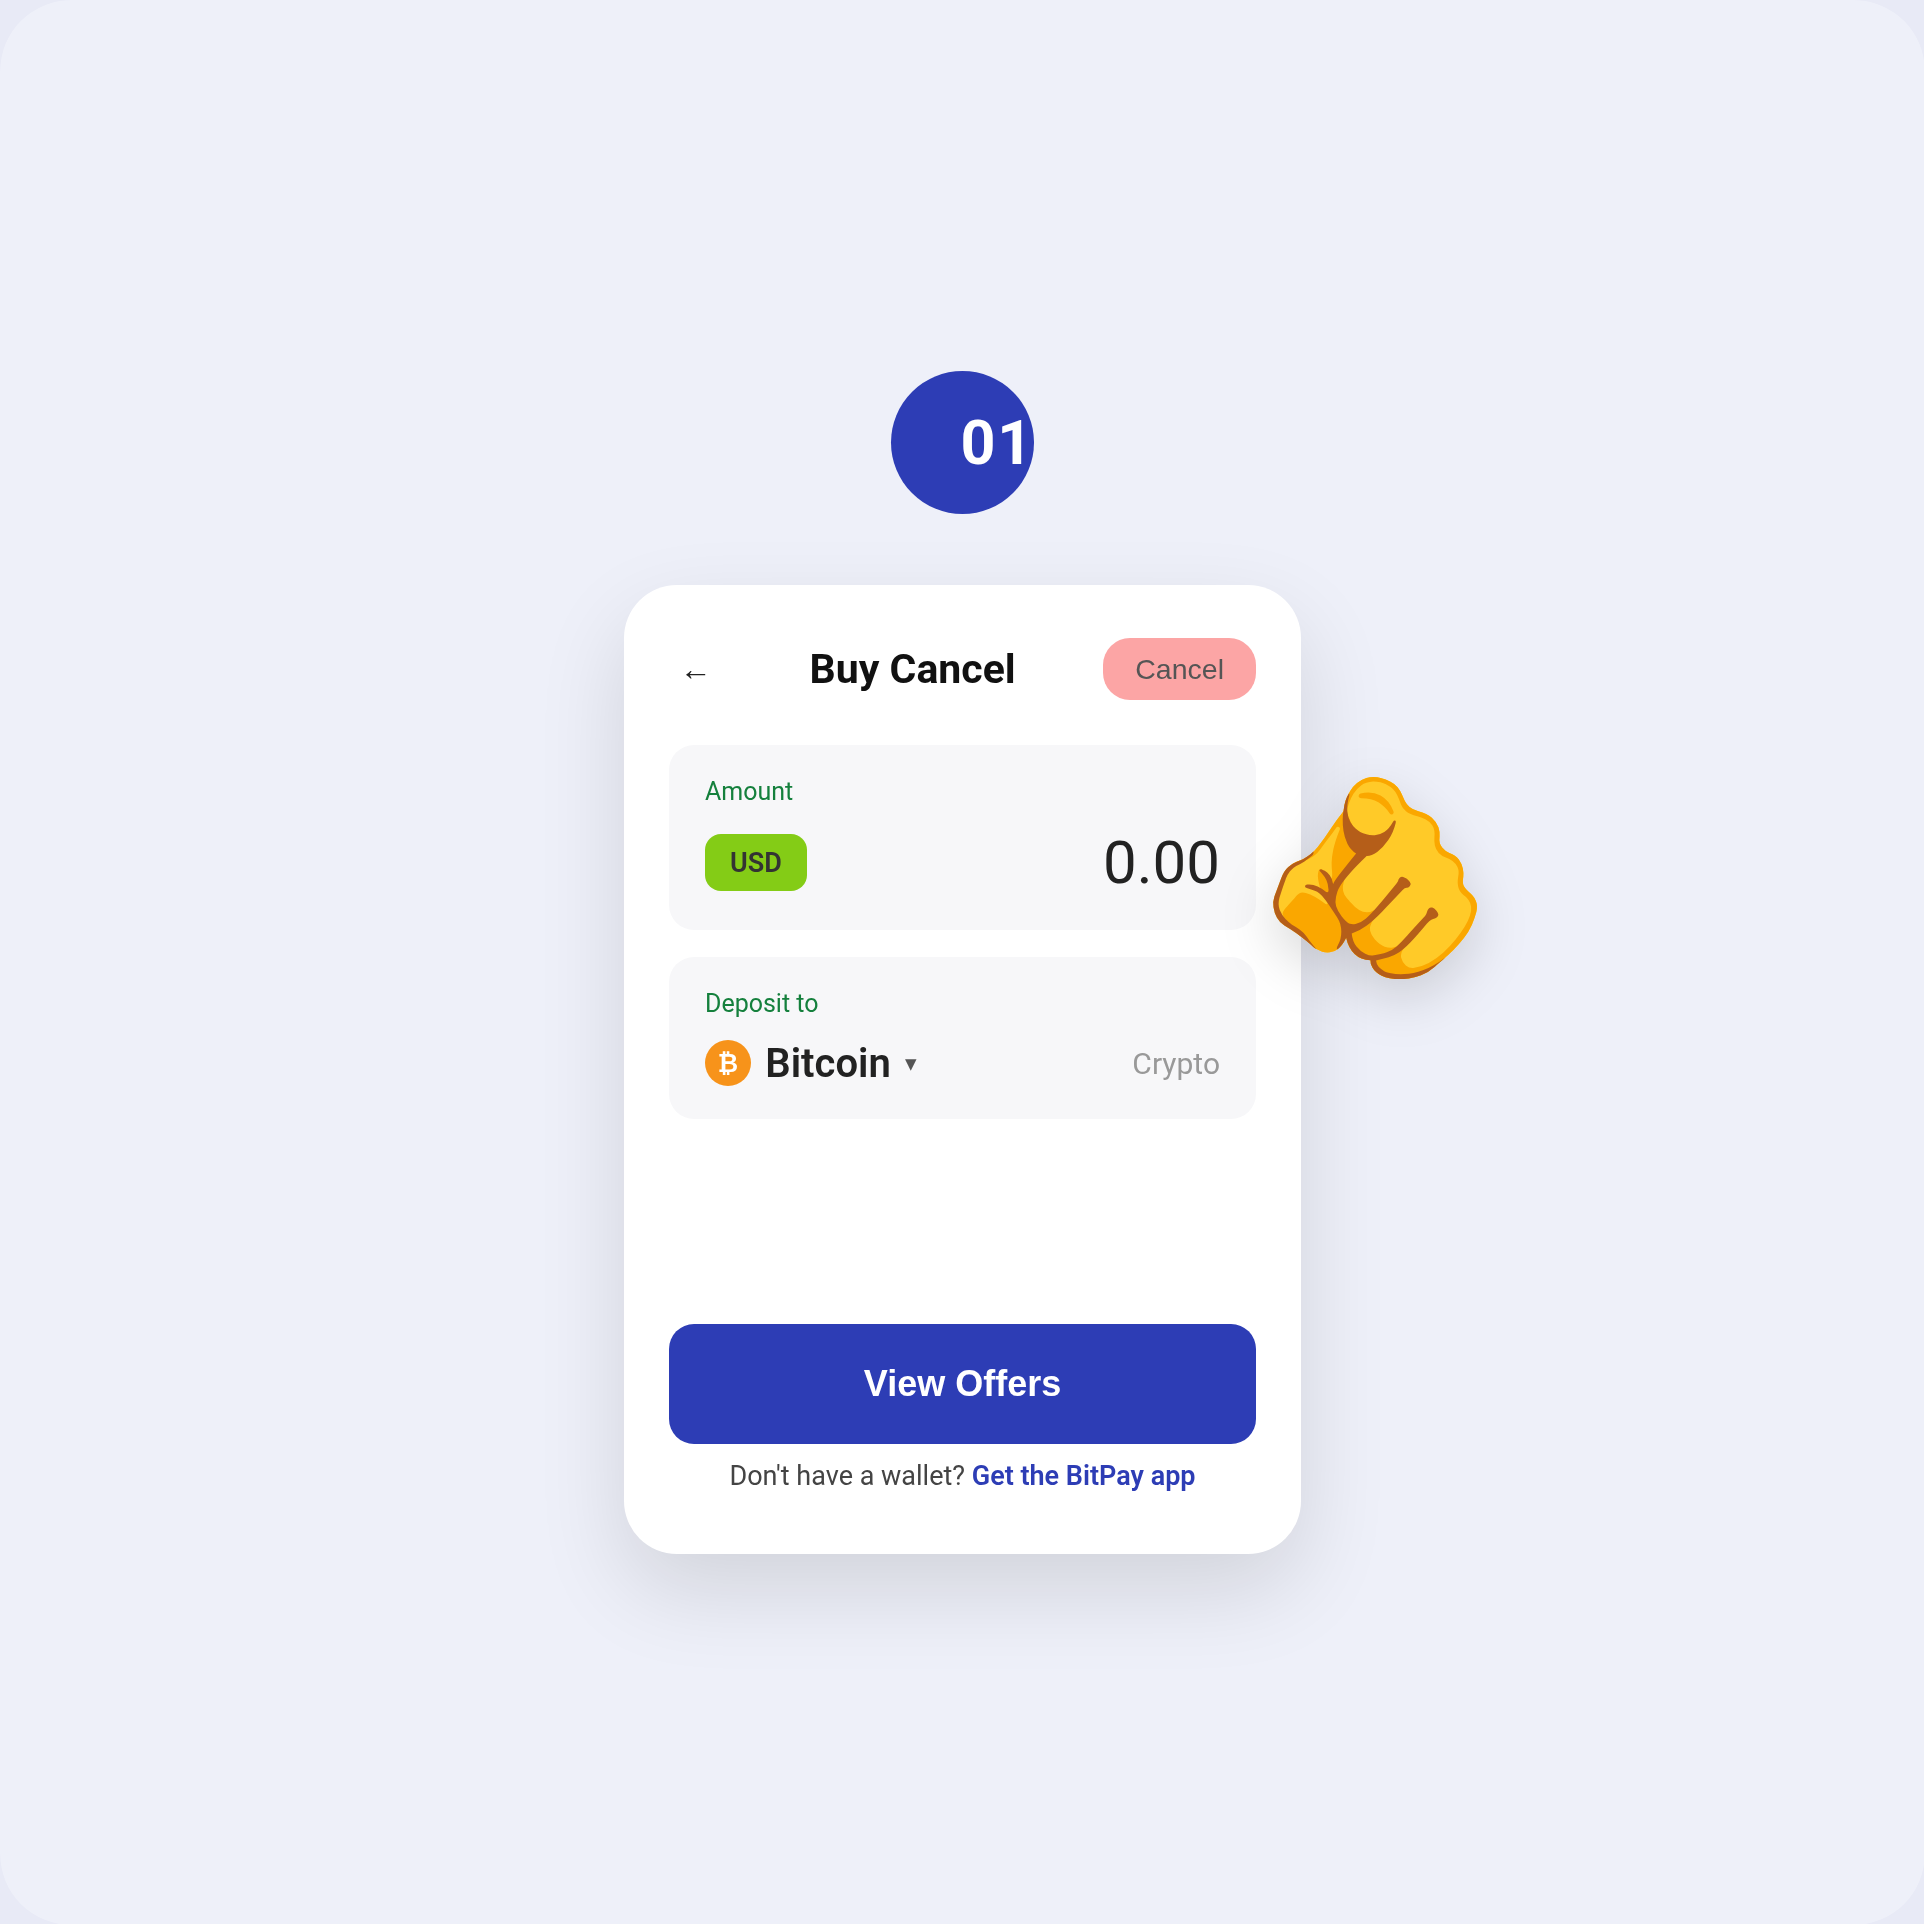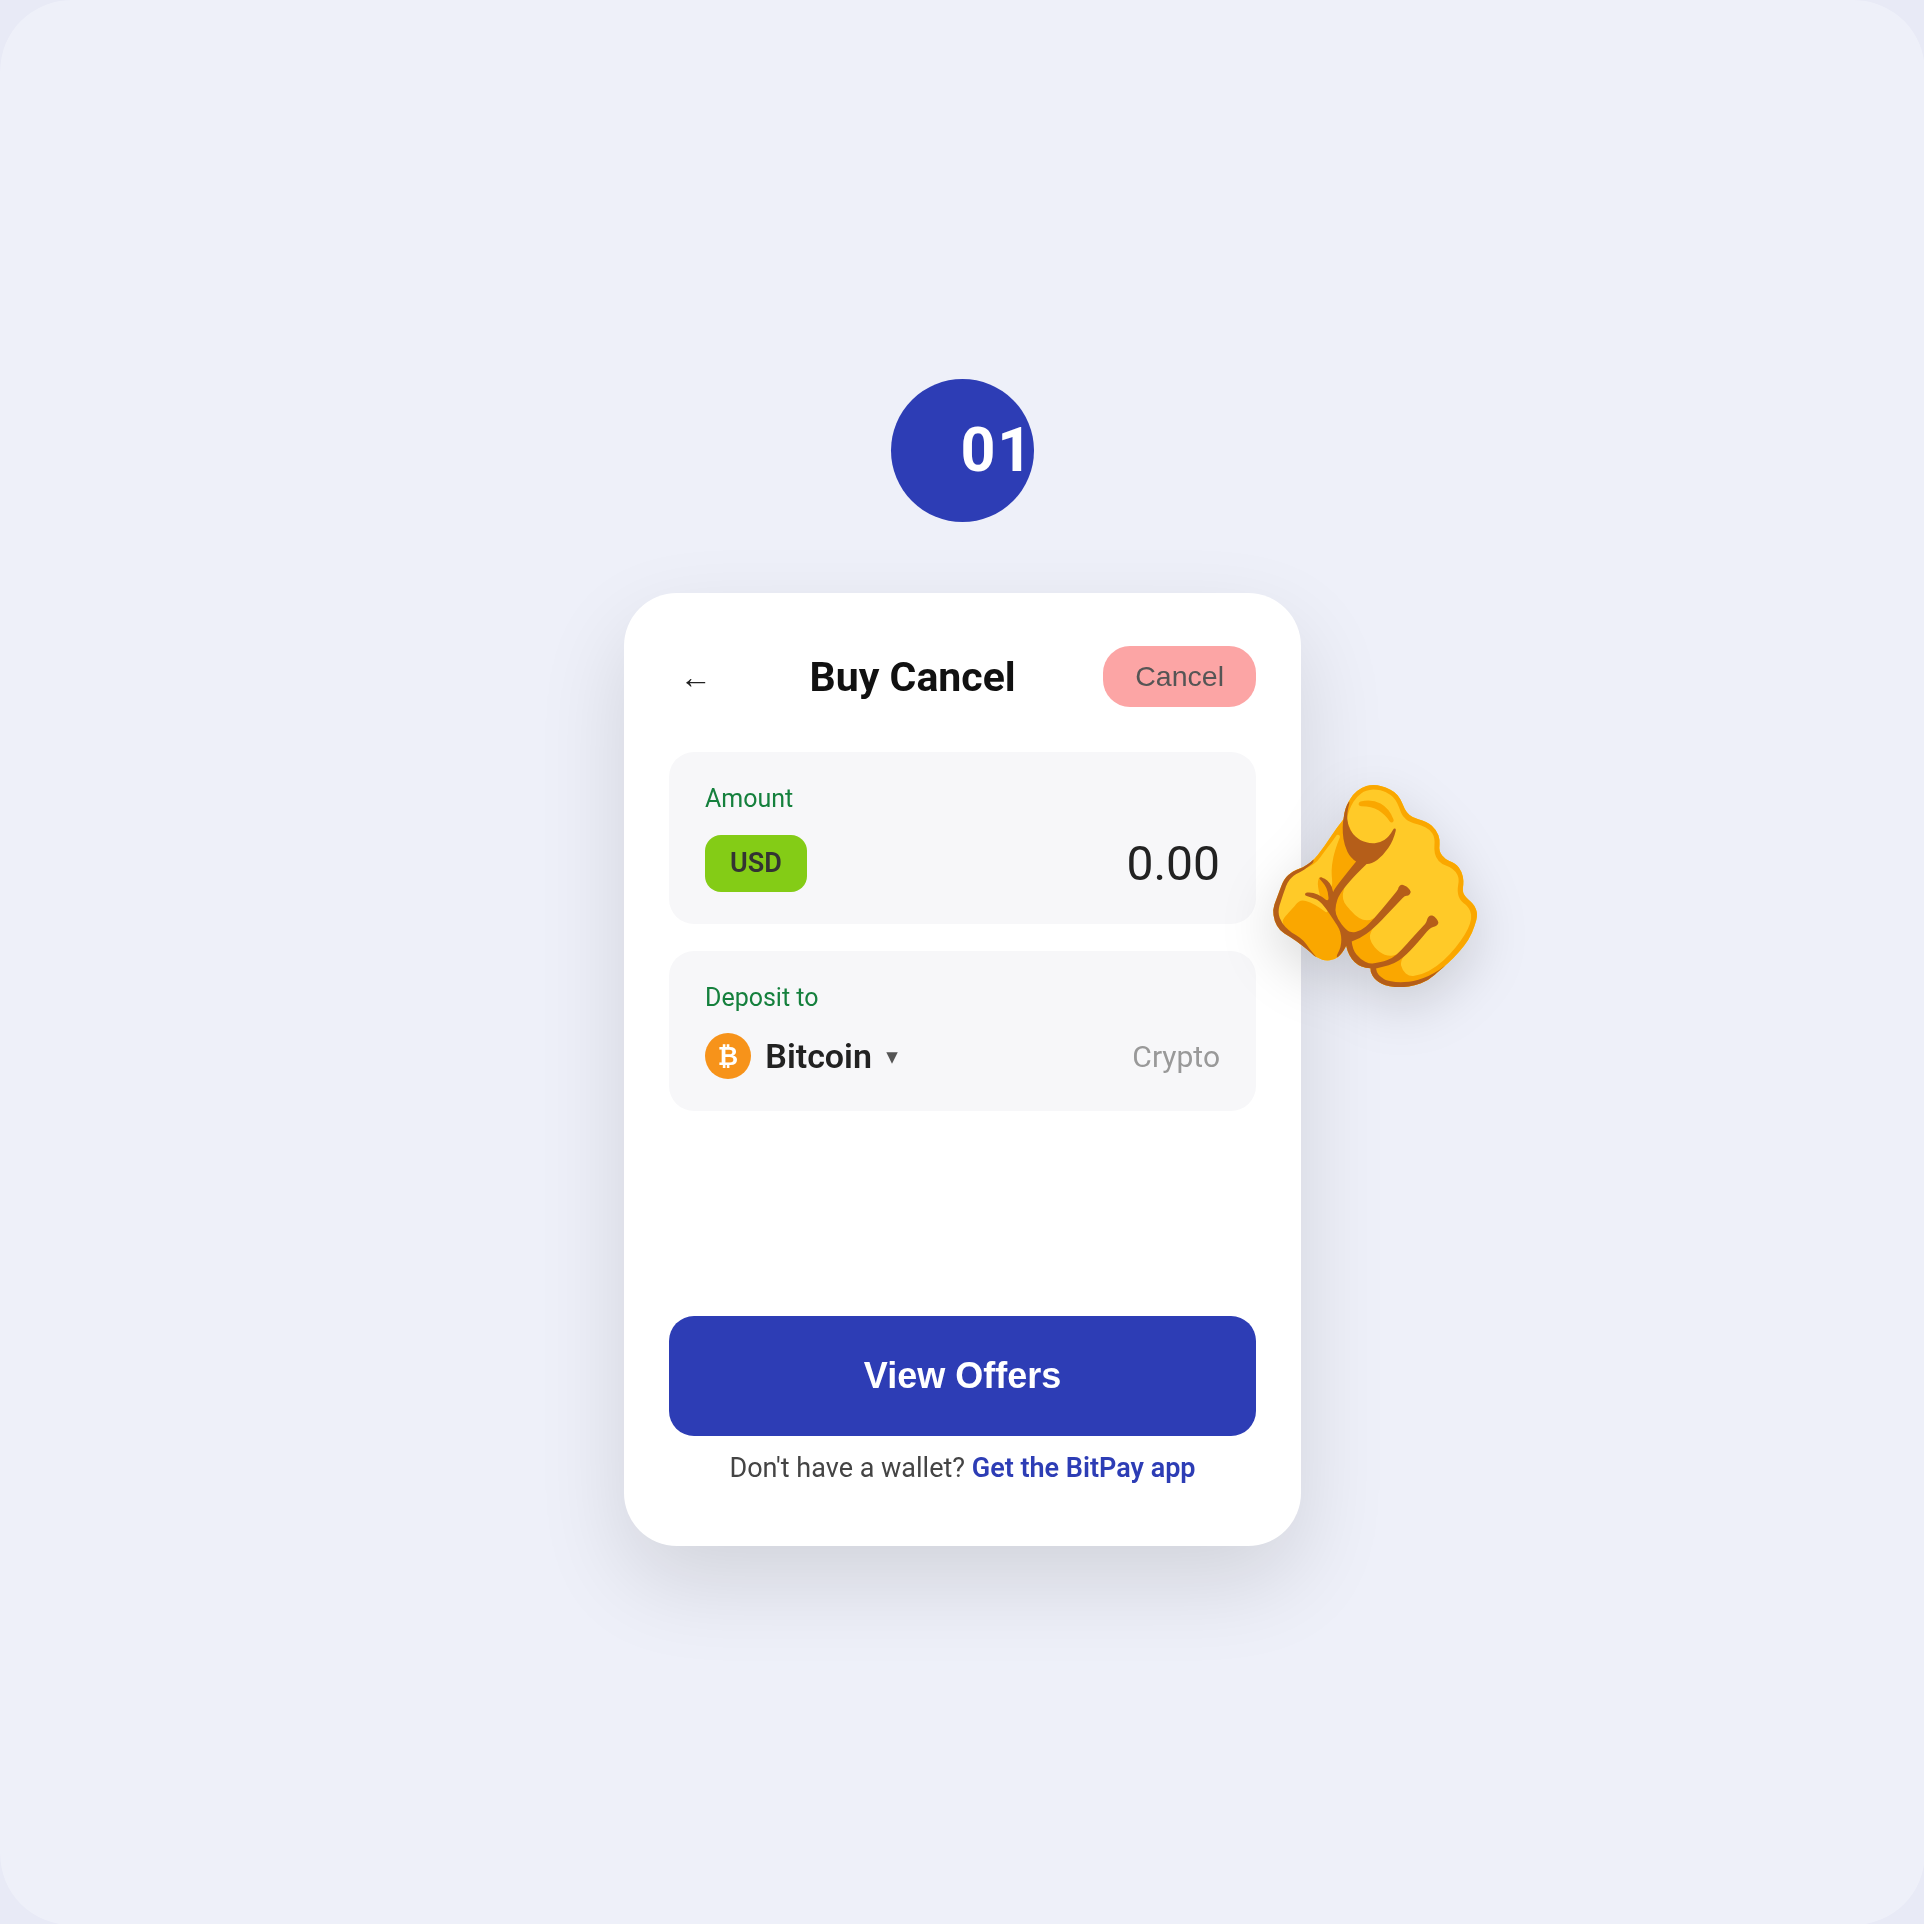--- a/index.html
+++ b/index.html
@@ -128,21 +128,21 @@
     .currency-badge {
       background: #84cc16;
       border-radius: 16px;
       padding: 12.5px 25px;
       font-size: 27px;
       font-weight: 600;
       color: #333;
     }
 
     .amount-value {
-      font-size: 48px;
+      font-size: 60px;
       font-weight: 400;
       color: #222;
     }
 
     .deposit-row {
       display: flex;
       align-items: center;
       justify-content: space-between;
     }
 
@@ -160,21 +160,21 @@
       border-radius: 50%;
       display: flex;
       align-items: center;
       justify-content: center;
       font-size: 25px;
       font-weight: 700;
       color: #fff;
     }
 
     .crypto-name {
-      font-size: 34px;
+      font-size: 40px;
       font-weight: 600;
       color: #222;
     }
 
     .chevron-down {
       font-size: 23px;
       color: #555;
     }
 
     .address-text {

